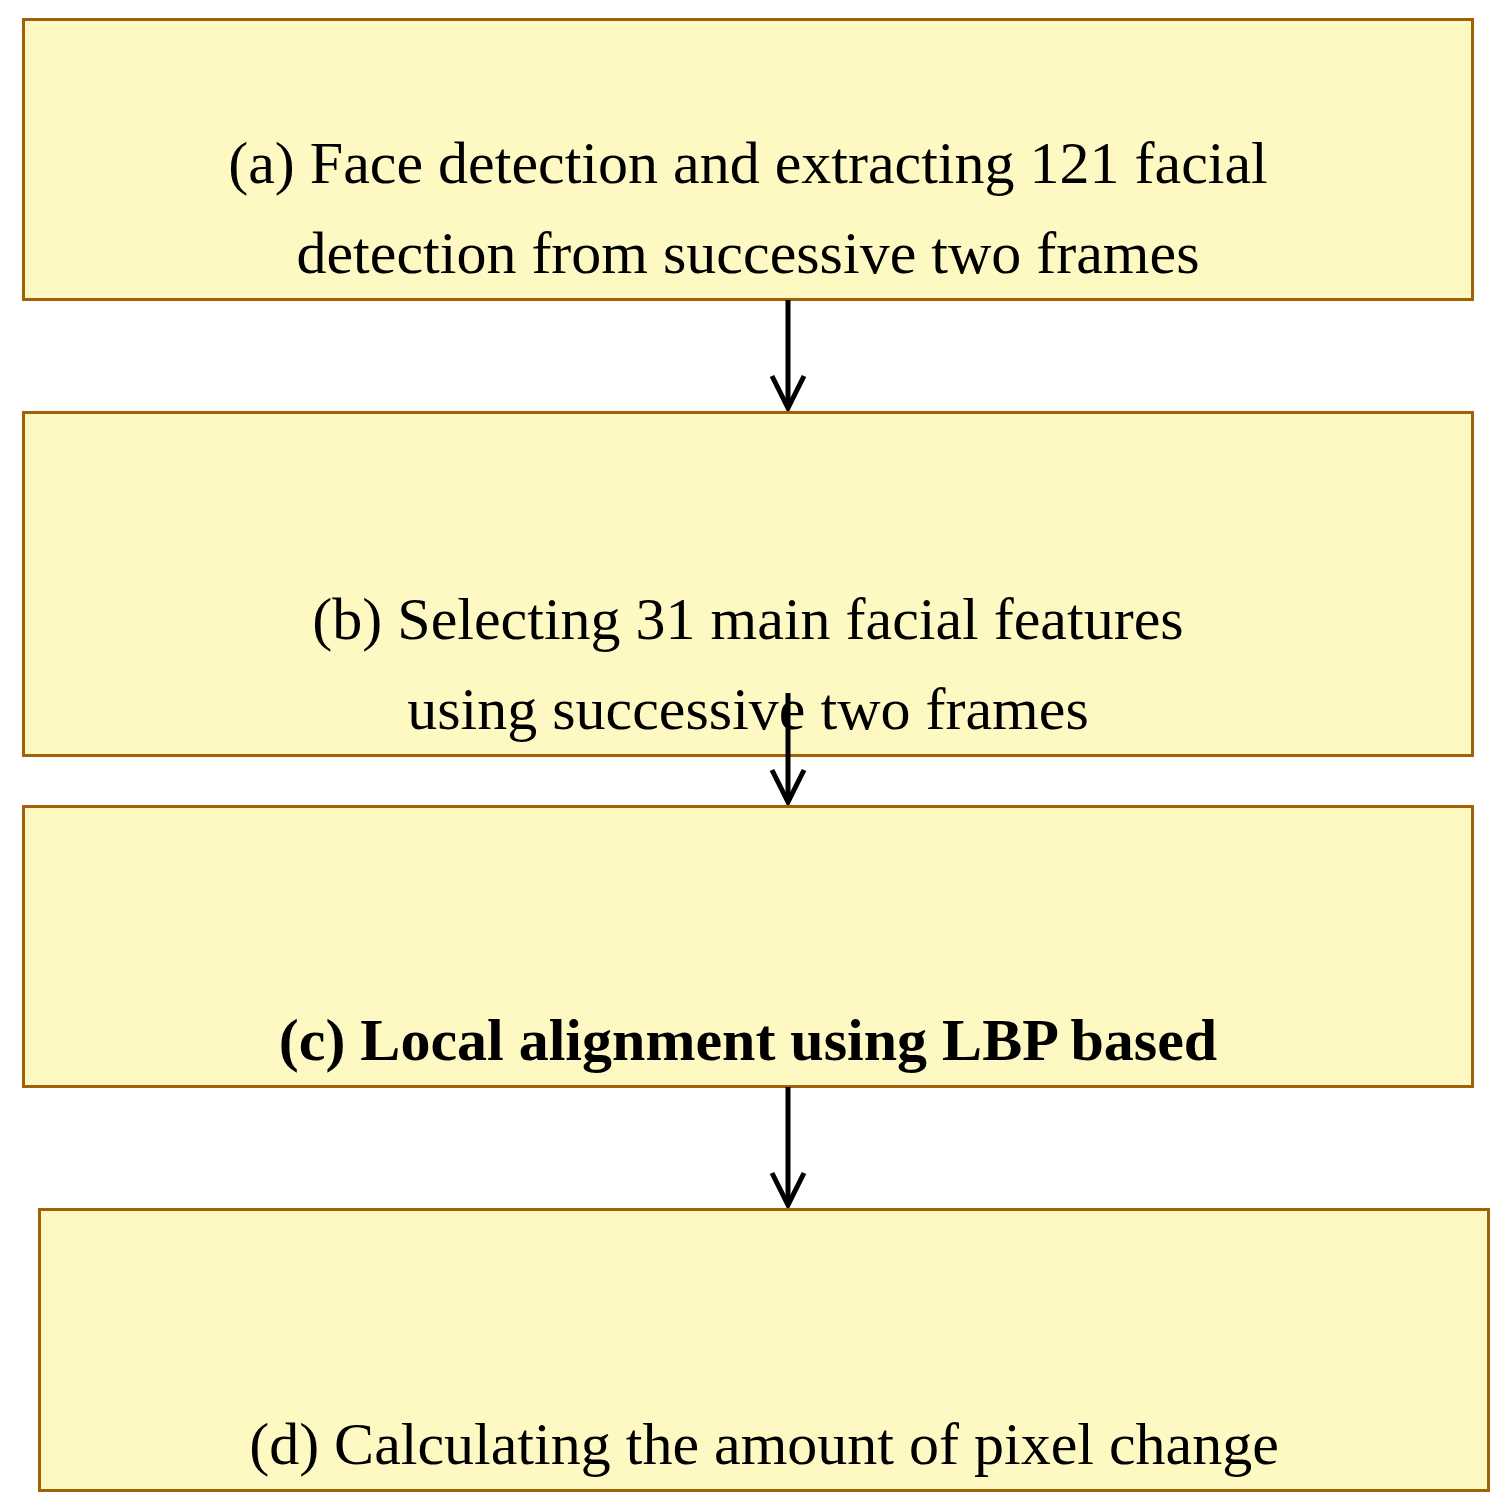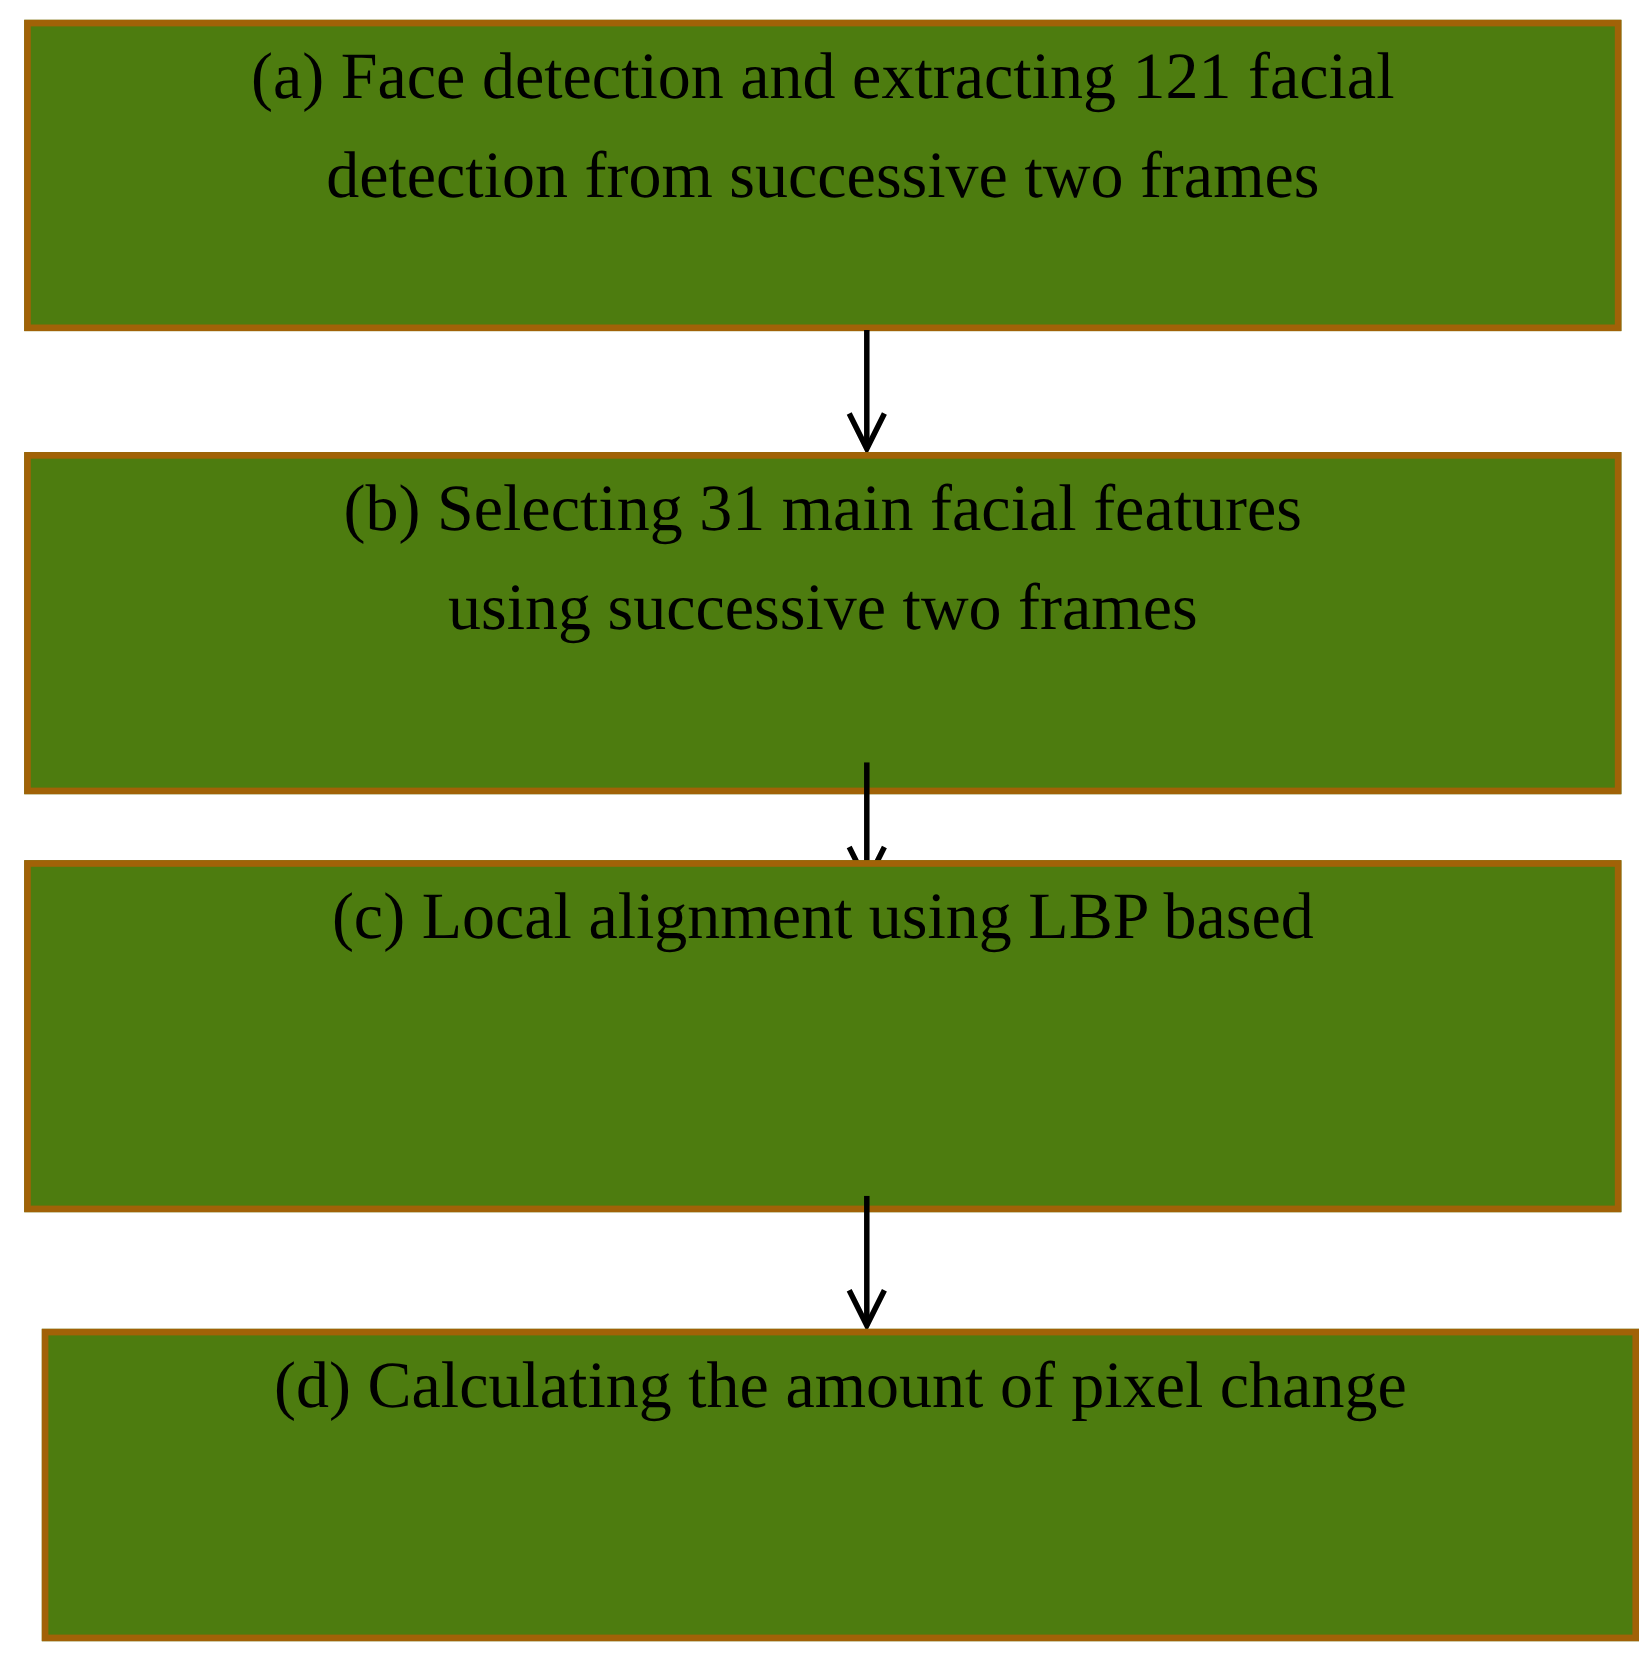--- a/index.html
+++ b/index.html
@@ -13,38 +13,38 @@
     height: 1510px;
     background: #ffffff;
     font-family: "Liberation Serif", "DejaVu Serif", serif;
     color: #000000;
     overflow: hidden;
   }
   .box {
     position: absolute;
     left: 22px;
     width: 1452px;
-    border: 6px solid #a16207;
-    background: #4d7c0f;
+    border: 3px solid #a16207;
+    background: #fef9c3;
     box-sizing: border-box;
     display: flex;
-    align-items: flex-start;
+    align-items: flex-end;
     justify-content: center;
   }
   .box-text {
     text-align: center;
     font-size: 60px;
     line-height: 90px;
     color: #000000;
     width: 100%;
     padding: 0 20px;
   }
   #box-a { top: 18px;   height: 283px; }
-  #box-b { top: 411px;  height: 311px; }
-  #box-c { top: 782px;  height: 320px; }
+  #box-b { top: 411px;  height: 346px; }
+  #box-c { top: 805px;  height: 283px; font-weight: bold; }
   #box-d { top: 1208px; height: 284px; margin-left: 16px; }
   .arrow {
     position: absolute;
     left: 758px;
     width: 60px;
     display: block;
   }
   #arrow-1 { top: 300px; height: 112px; }
   #arrow-2 { top: 693px; height: 113px; }
   #arrow-3 { top: 1087px; height: 122px; }

